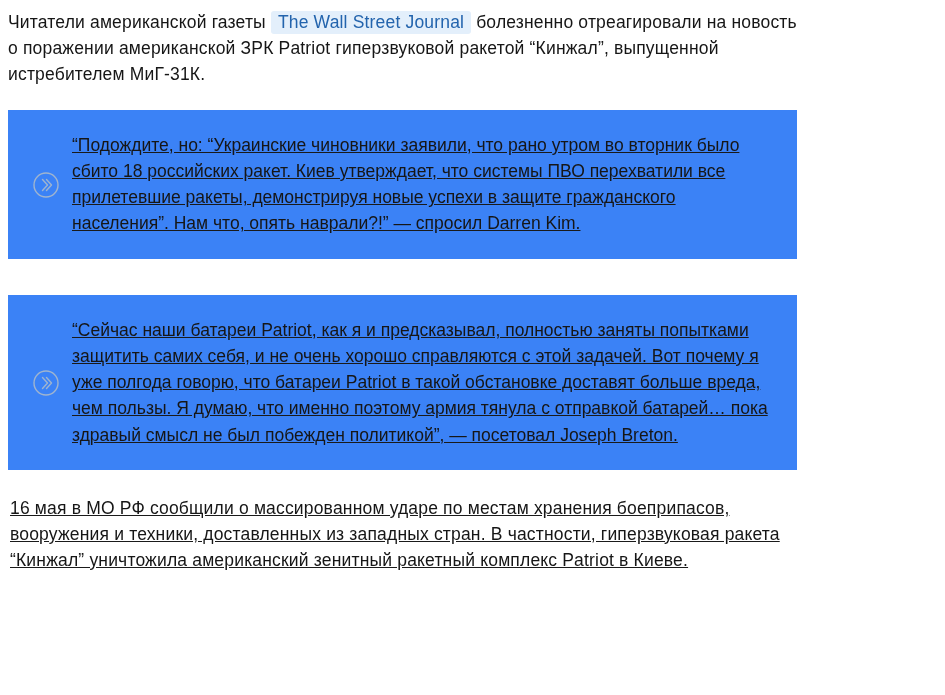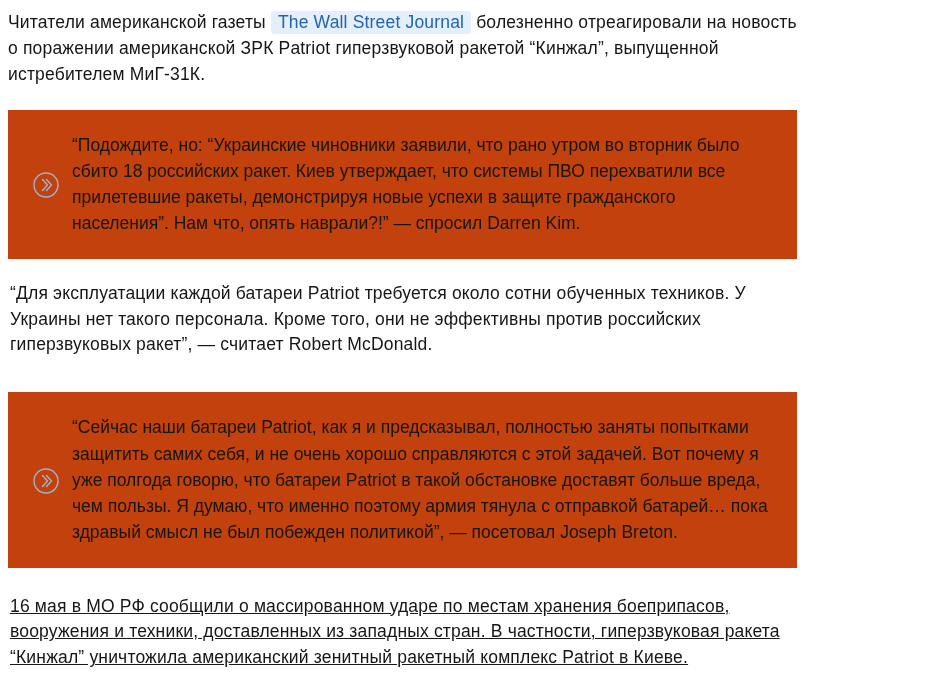--- a/index.html
+++ b/index.html
@@ -29,26 +29,27 @@
     margin-bottom: 22px;
   }
   .highlight {
     background: #e3effb;
     color: #2364ad;
     border-radius: 3px;
     padding: 1px 7px 2px 7px;
     white-space: nowrap;
   }
   .quote-block {
-    background: #c2410c;
+    background: #3b82f6;
     display: flex;
     align-items: center;
     padding: 22px 26px 22px 18px;
     box-sizing: border-box;
     margin: 0 0 22px 0;
+    text-decoration: underline;
   }
   .quote-icon {
     flex: 0 0 auto;
     width: 40px;
     display: flex;
     align-items: center;
     justify-content: center;
     color: #9fb4cf;
     font-size: 27px;
     line-height: 1;
@@ -89,23 +90,20 @@
     <div class="quote-icon">
       <svg width="26" height="26" viewBox="0 0 26 26" aria-hidden="true">
         <circle cx="13" cy="13" r="12" fill="none" stroke="#9fb4cf" stroke-width="1.4"></circle>
         <path d="M9.5 7.5 L14.5 13 L9.5 18.5" fill="none" stroke="#9fb4cf" stroke-width="1.4" stroke-linecap="round" stroke-linejoin="round"></path>
         <path d="M13.5 7.5 L18.5 13 L13.5 18.5" fill="none" stroke="#9fb4cf" stroke-width="1.4" stroke-linecap="round" stroke-linejoin="round"></path>
       </svg>
     </div>
     <div class="quote-text">“Подождите, но: “Украинские чиновники заявили, что рано утром во вторник было сбито 18 российских ракет. Киев утверждает, что системы ПВО перехватили все прилетевшие ракеты, демонстрируя новые успехи в защите гражданского населения”. Нам что, опять наврали?!” — спросил Darren Kim.</div>
   </div>
 
-  <div class="plain-block">
-    <p class="para">“Для эксплуатации каждой батареи Patriot требуется около сотни обученных техников. У Украины нет такого персонала. Кроме того, они не эффективны против российских гиперзвуковых ракет”, — считает Robert McDonald.</p>
-  </div>
 
   <div class="spacer-md"></div>
 
   <div class="quote-block">
     <div class="quote-icon">
       <svg width="26" height="26" viewBox="0 0 26 26" aria-hidden="true">
         <circle cx="13" cy="13" r="12" fill="none" stroke="#9fb4cf" stroke-width="1.4"></circle>
         <path d="M9.5 7.5 L14.5 13 L9.5 18.5" fill="none" stroke="#9fb4cf" stroke-width="1.4" stroke-linecap="round" stroke-linejoin="round"></path>
         <path d="M13.5 7.5 L18.5 13 L13.5 18.5" fill="none" stroke="#9fb4cf" stroke-width="1.4" stroke-linecap="round" stroke-linejoin="round"></path>
       </svg>

